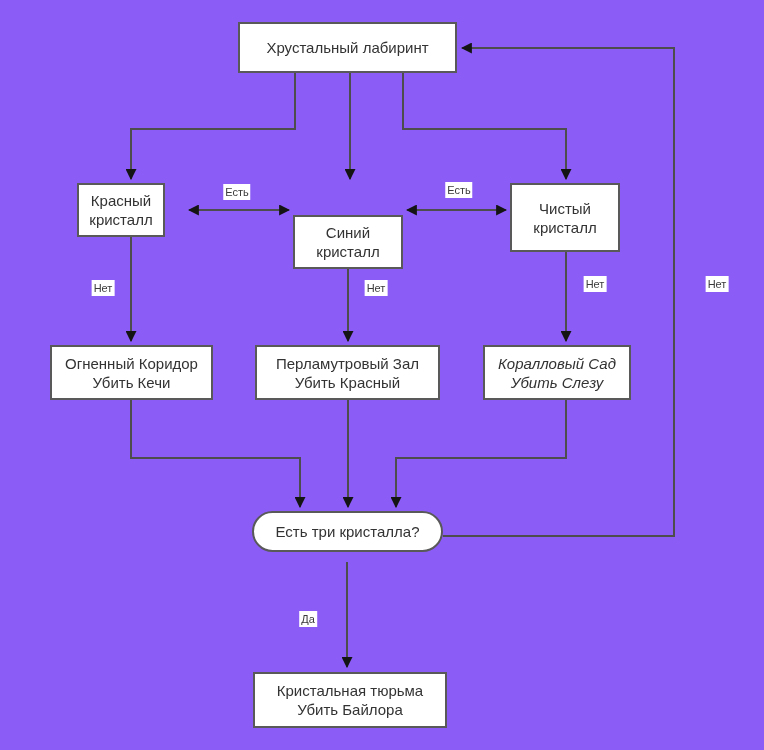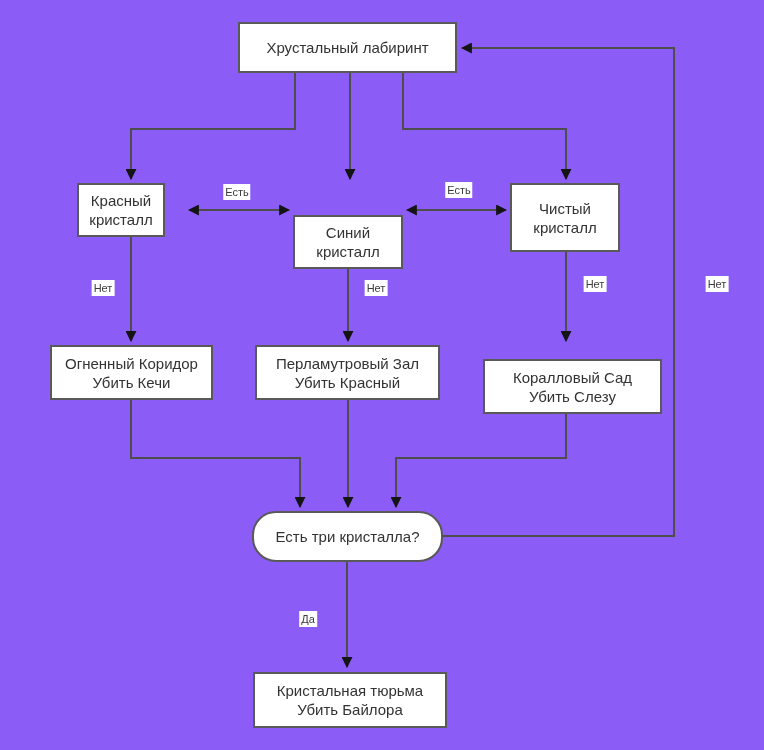--- a/index.html
+++ b/index.html
@@ -47,22 +47,22 @@
     background: #ffffff;
     padding: 0 2px;
   }
   
   #n-start    { left: 238px; top: 22px;  width: 219px; height: 51px; }
   #n-red      { left: 77px;  top: 183px; width: 88px; height: 54px; }
   #n-blue     { left: 293px; top: 183px; width: 110px; height: 54px; margin-top: 32px; }
   #n-pure     { left: 510px; top: 183px; width: 110px; height: 69px; }
   #n-fire     { left: 50px;  top: 345px; width: 163px; height: 55px; text-align: right; }
   #n-pearl    { left: 255px; top: 345px; width: 185px; height: 55px; }
-  #n-coral    { left: 483px; top: 359px; width: 179px; height: 55px; }
-  #n-question { left: 252px; top: 511px; width: 191px; height: 51px; border-radius: 24px; }
+  #n-coral    { left: 483px; top: 345px; width: 148px; height: 55px; font-style: italic; }
+  #n-question { left: 252px; top: 511px; width: 191px; height: 41px; border-radius: 24px; }
   #n-prison   { left: 253px; top: 672px; width: 194px; height: 56px; }
   
   #l-have-left   { left: 237px; top: 184px; }
   #l-have-right  { left: 459px; top: 182px; }
   #l-no-left     { left: 103px; top: 280px; }
   #l-no-middle   { left: 376px; top: 280px; }
   #l-no-right    { left: 595px; top: 276px; }
   #l-no-feedback { left: 717px; top: 276px; }
   #l-yes         { left: 308px; top: 611px; }
 </style>

